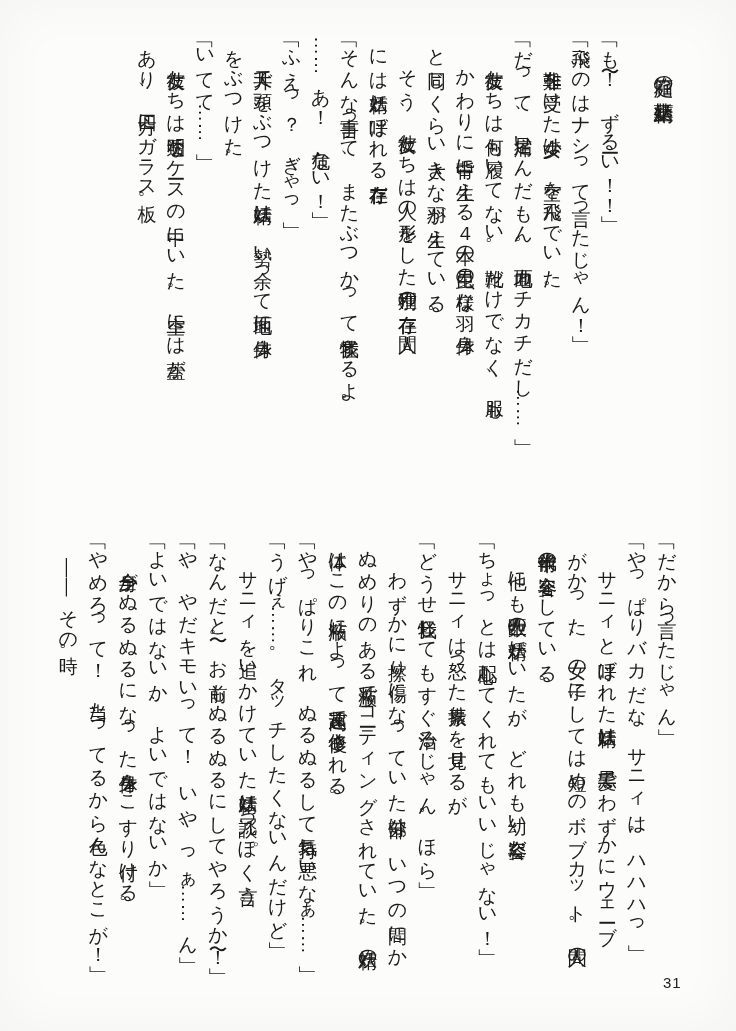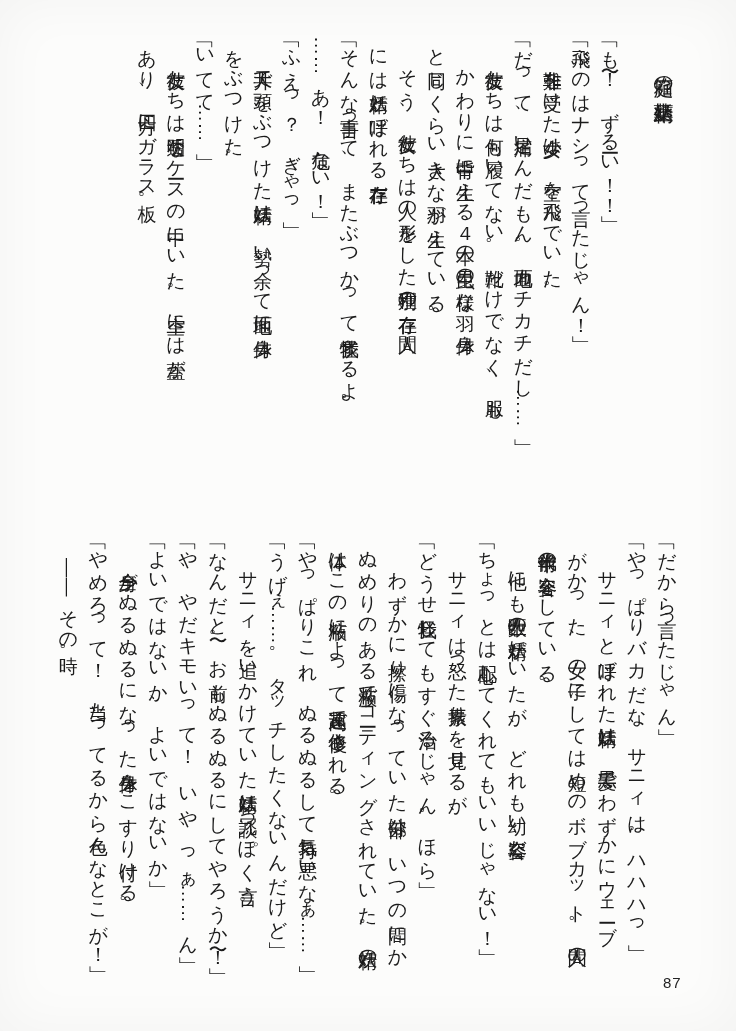--- a/index.html
+++ b/index.html
@@ -102,15 +102,15 @@
       <p class="line">「うげぇ……。タッチしたくないんだけど」</p>
       <p class="line indent">サニィを追いかけていた妖精は冗談っぽく言う。</p>
       <p class="line">「なんだと〜。お前もぬるぬるにしてやろうか〜！」</p>
       <p class="line">「や、やだキモいって！　いや、っぁ……ん」</p>
       <p class="line">「よいではないか、よいではないか」</p>
       <p class="line indent">全身がぬるぬるになった身体をこすり付ける。</p>
       <p class="line">「やめろって！　当たってるから色んなとこが！」</p>
       <p class="line indent">――その時。</p>
     </div>
 
-  <div class="page-number">87</div>
+  <div class="page-number">31</div>
 
 </div>
 
 </body></html>

